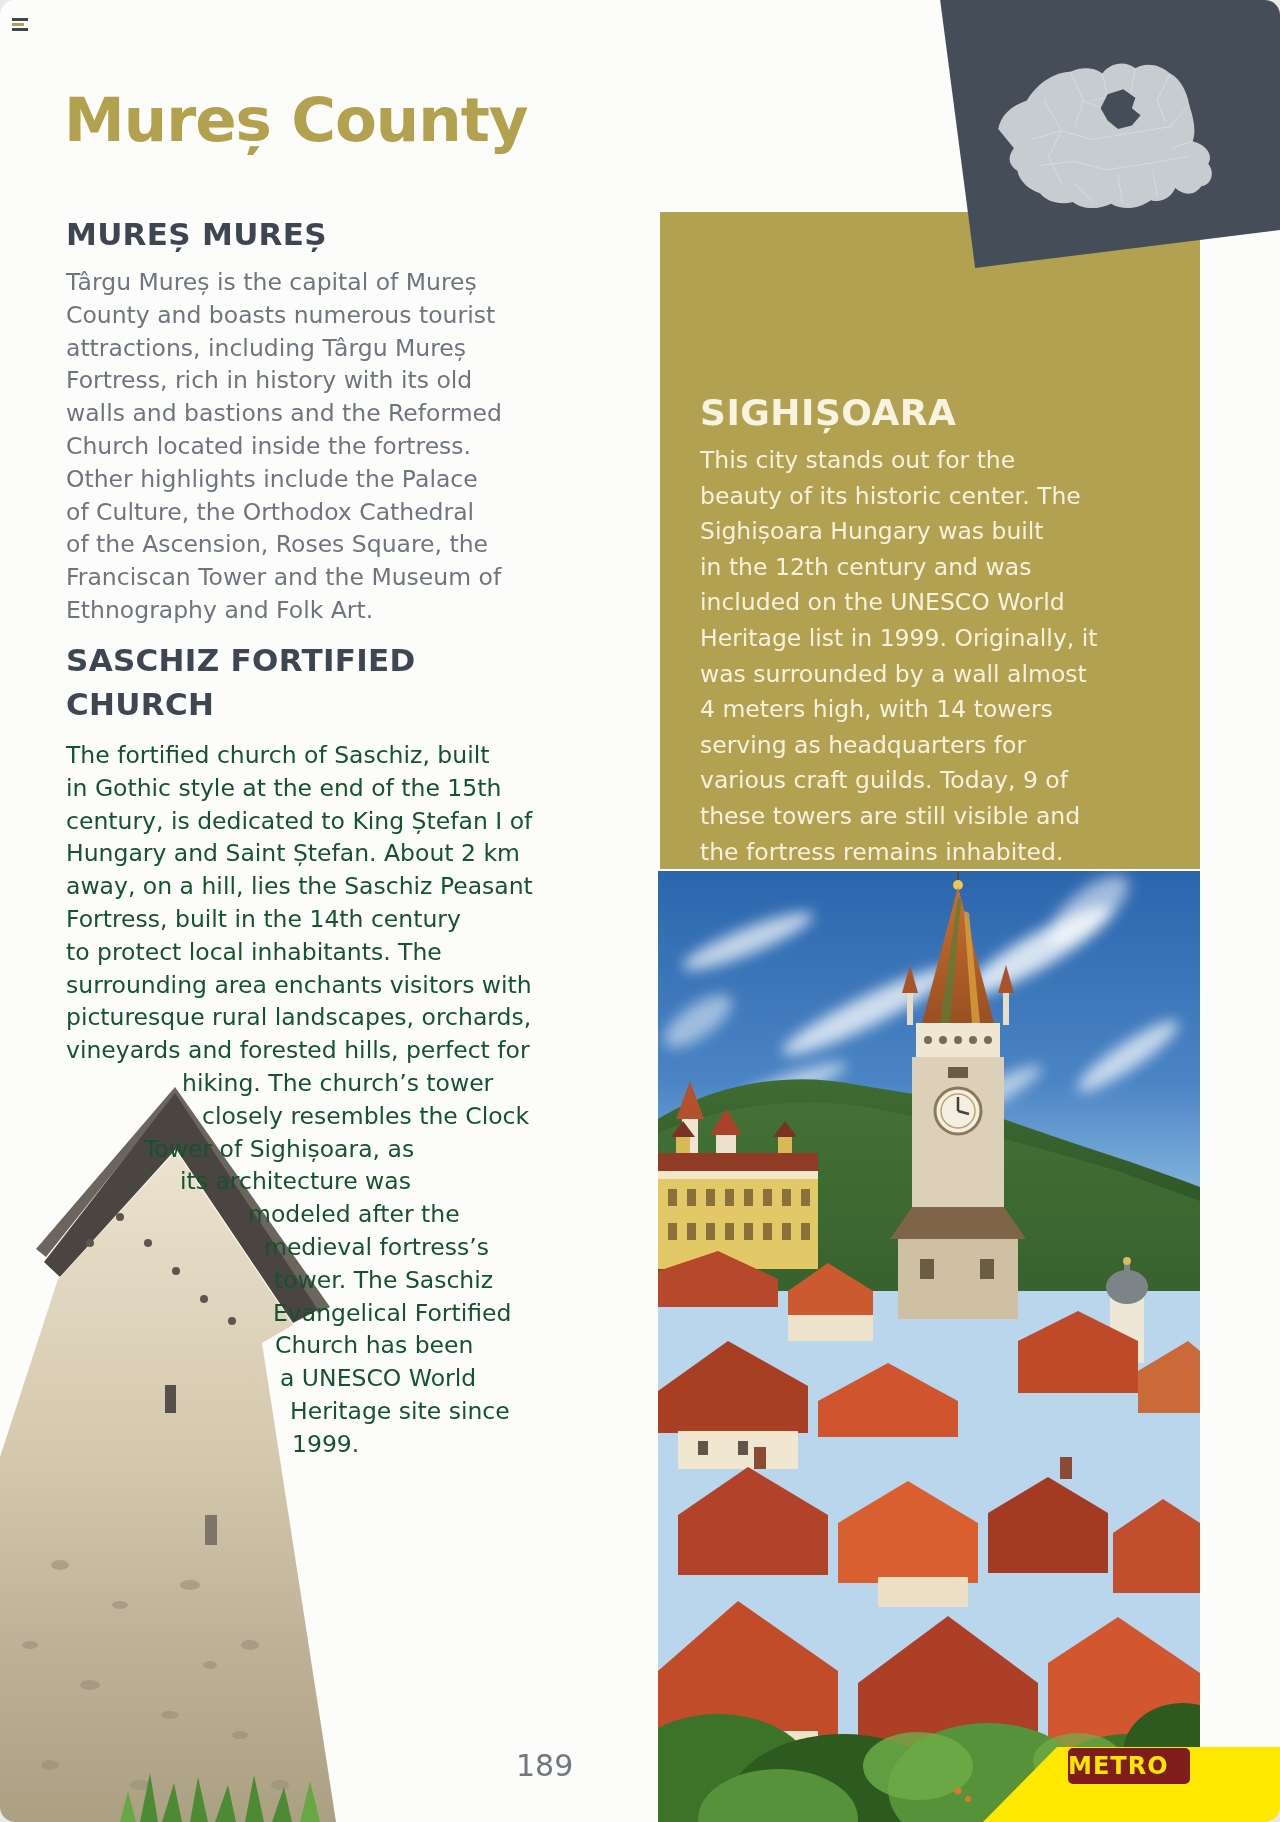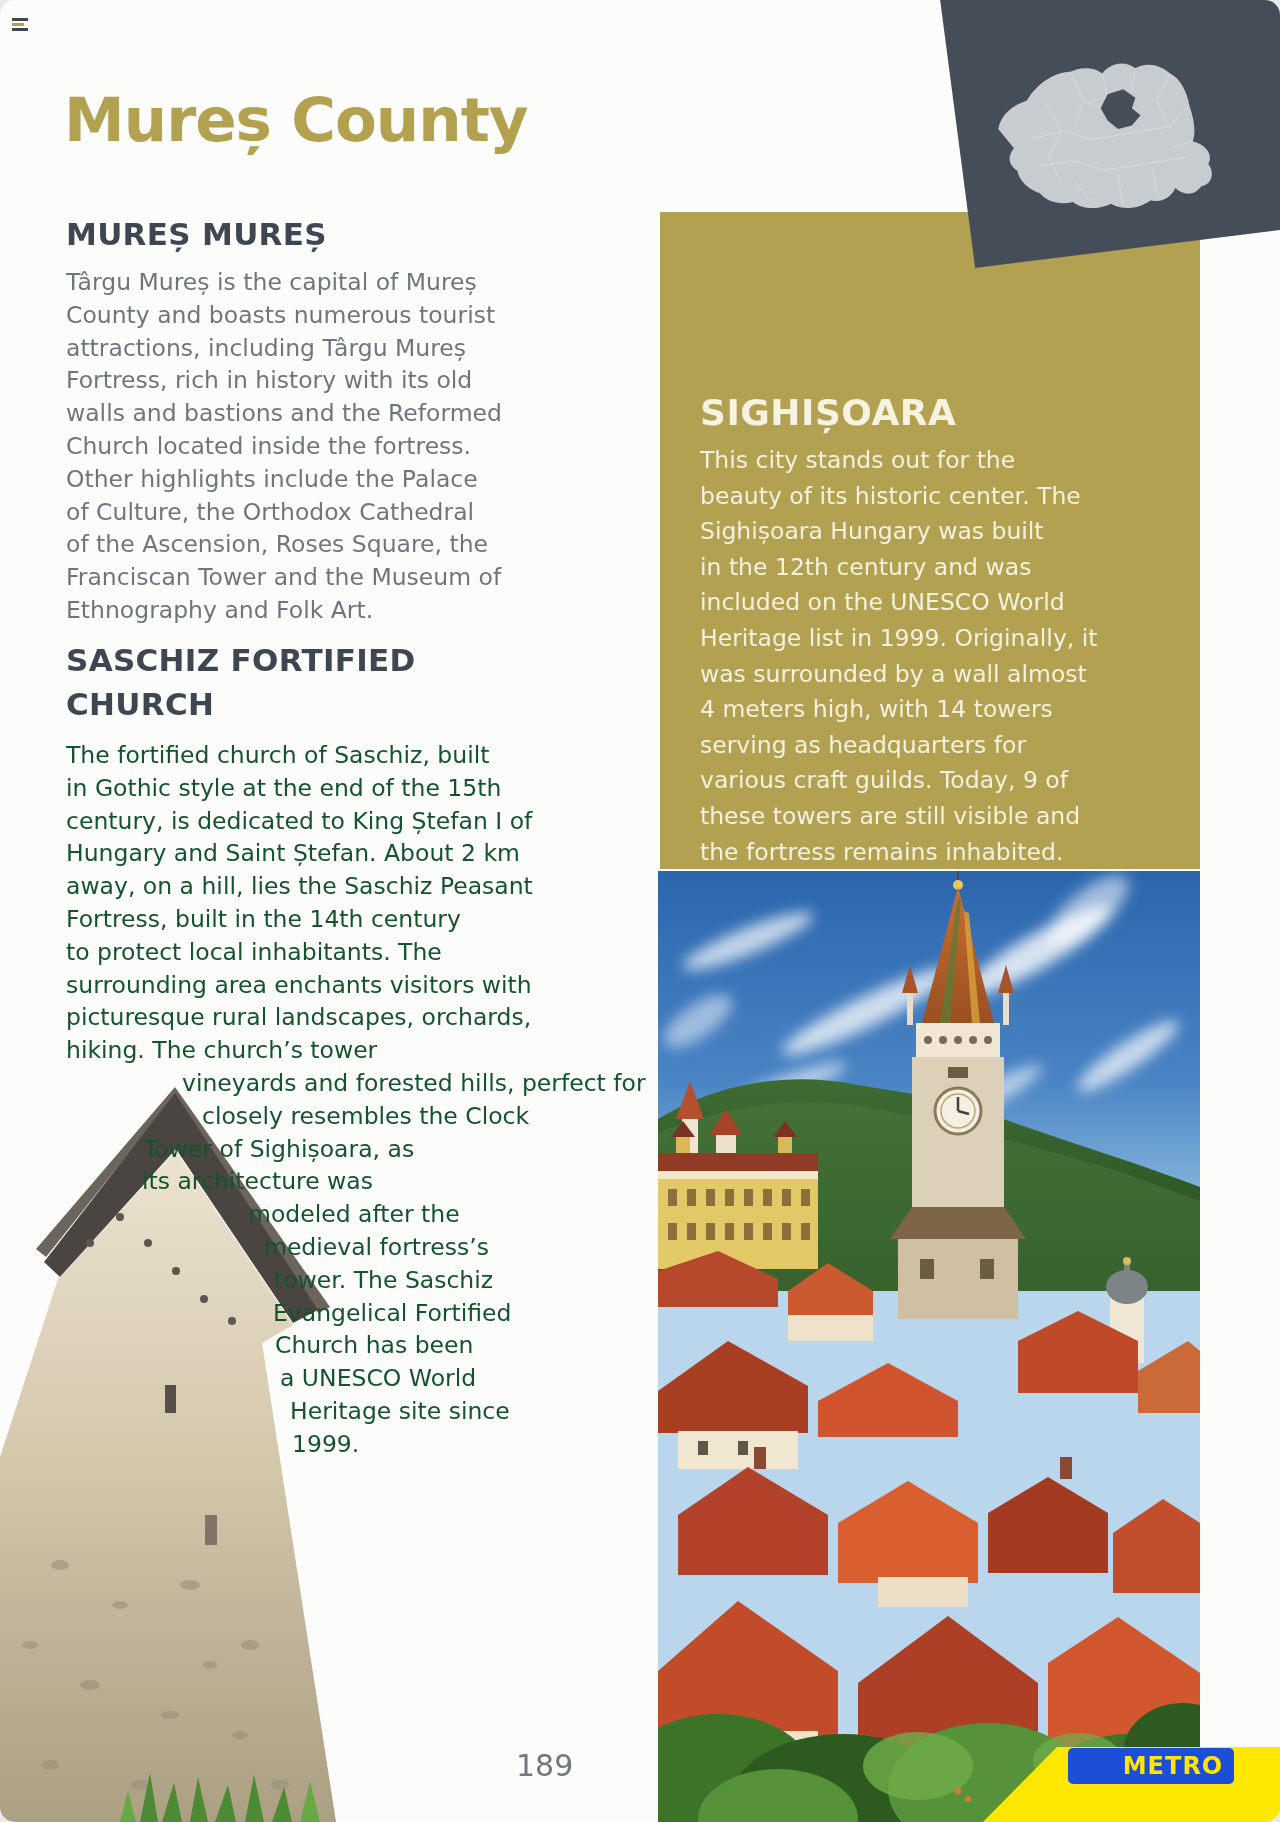--- a/index.html
+++ b/index.html
@@ -17,21 +17,21 @@
 
   .para .line{white-space:nowrap;}
   .para1{position:absolute;left:66px;top:266px;font-size:23.5px;line-height:32.8px;color:#6e767d;}
   .para2{position:absolute;left:66px;top:739px;font-size:23.5px;line-height:32.8px;color:#14532d;z-index:3;}
   .para3{position:absolute;left:40px;top:231px;font-size:23.5px;line-height:35.6px;color:#f7f2df;}
 
   
   .para2 .line:nth-child(11){margin-left:116px}
   .para2 .line:nth-child(12){margin-left:136px}
   .para2 .line:nth-child(13){margin-left:78px}
-  .para2 .line:nth-child(14){margin-left:76px}
+  .para2 .line:nth-child(14){margin-left:114px}
   .para2 .line:nth-child(15){margin-left:182px}
   .para2 .line:nth-child(16){margin-left:198px}
   .para2 .line:nth-child(17){margin-left:208px}
   .para2 .line:nth-child(18){margin-left:207px}
   .para2 .line:nth-child(19){margin-left:209px}
   .para2 .line:nth-child(20){margin-left:214px}
   .para2 .line:nth-child(21){margin-left:224px}
   .para2 .line:nth-child(22){margin-left:226px}
 
   
@@ -39,22 +39,22 @@
   .map-panel{position:absolute;left:930px;top:0;width:350px;height:272px;background:#454e58;
              clip-path:polygon(2.9% 0,100% 0,100% 84.6%,12.9% 98.5%);z-index:4;}
   .map-panel svg{position:absolute;left:18px;top:18px;}
   .photo{position:absolute;left:658px;top:871px;width:542px;height:951px;z-index:2;}
   .tower{position:absolute;left:0;top:1085px;width:345px;height:737px;z-index:2;}
   .page-number{position:absolute;left:516px;top:1748px;font-size:30px;color:#70787e;z-index:1;}
 
   .metro{position:absolute;left:983px;top:1745px;width:297px;height:77px;z-index:5;}
   .metro-wedge{position:absolute;inset:0;background:#ffe800;
                clip-path:polygon(24.9% 2.6%,100% 2.6%,100% 100%,0 100%);}
-  .metro-box{position:absolute;left:85px;top:3px;width:122px;height:36px;background:#1d4ed8;
-             border-radius:5px;display:flex;align-items:center;justify-content:center;padding-left:44px;}
+  .metro-box{position:absolute;left:85px;top:3px;width:122px;height:36px;background:#7f1d1d;
+             border-radius:5px;display:flex;align-items:center;}
   .metro-text{color:#ffe500;font-weight:800;font-size:24px;letter-spacing:1px;}
 
   .menu-icon{position:absolute;left:12px;top:18px;width:16px;z-index:6;}
   .menu-icon i{display:block;height:3px;margin-bottom:2px;background:#3e4751;}
   .menu-icon i:nth-child(2){background:#b1a14f;width:12px;}
 </style>
 </head>
 <body>
 
 <div class="page">
@@ -86,22 +86,22 @@
   <div class="para para2">
       <div class="line">The fortified church of Saschiz, built</div>
       <div class="line">in Gothic style at the end of the 15th</div>
       <div class="line">century, is dedicated to King Ștefan I of</div>
       <div class="line">Hungary and Saint Ștefan. About 2 km</div>
       <div class="line">away, on a hill, lies the Saschiz Peasant</div>
       <div class="line">Fortress, built in the 14th century</div>
       <div class="line">to protect local inhabitants. The</div>
       <div class="line">surrounding area enchants visitors with</div>
       <div class="line">picturesque rural landscapes, orchards,</div>
+      <div class="line">vineyards and forested hills, perfect for</div>
       <div class="line">hiking. The church’s tower</div>
-      <div class="line">vineyards and forested hills, perfect for</div>
       <div class="line">closely resembles the Clock</div>
       <div class="line">Tower of Sighișoara, as</div>
       <div class="line">its architecture was</div>
       <div class="line">modeled after the</div>
       <div class="line">medieval fortress’s</div>
       <div class="line">tower. The Saschiz</div>
       <div class="line">Evangelical Fortified</div>
       <div class="line">Church has been</div>
       <div class="line">a UNESCO World</div>
       <div class="line">Heritage site since</div>

